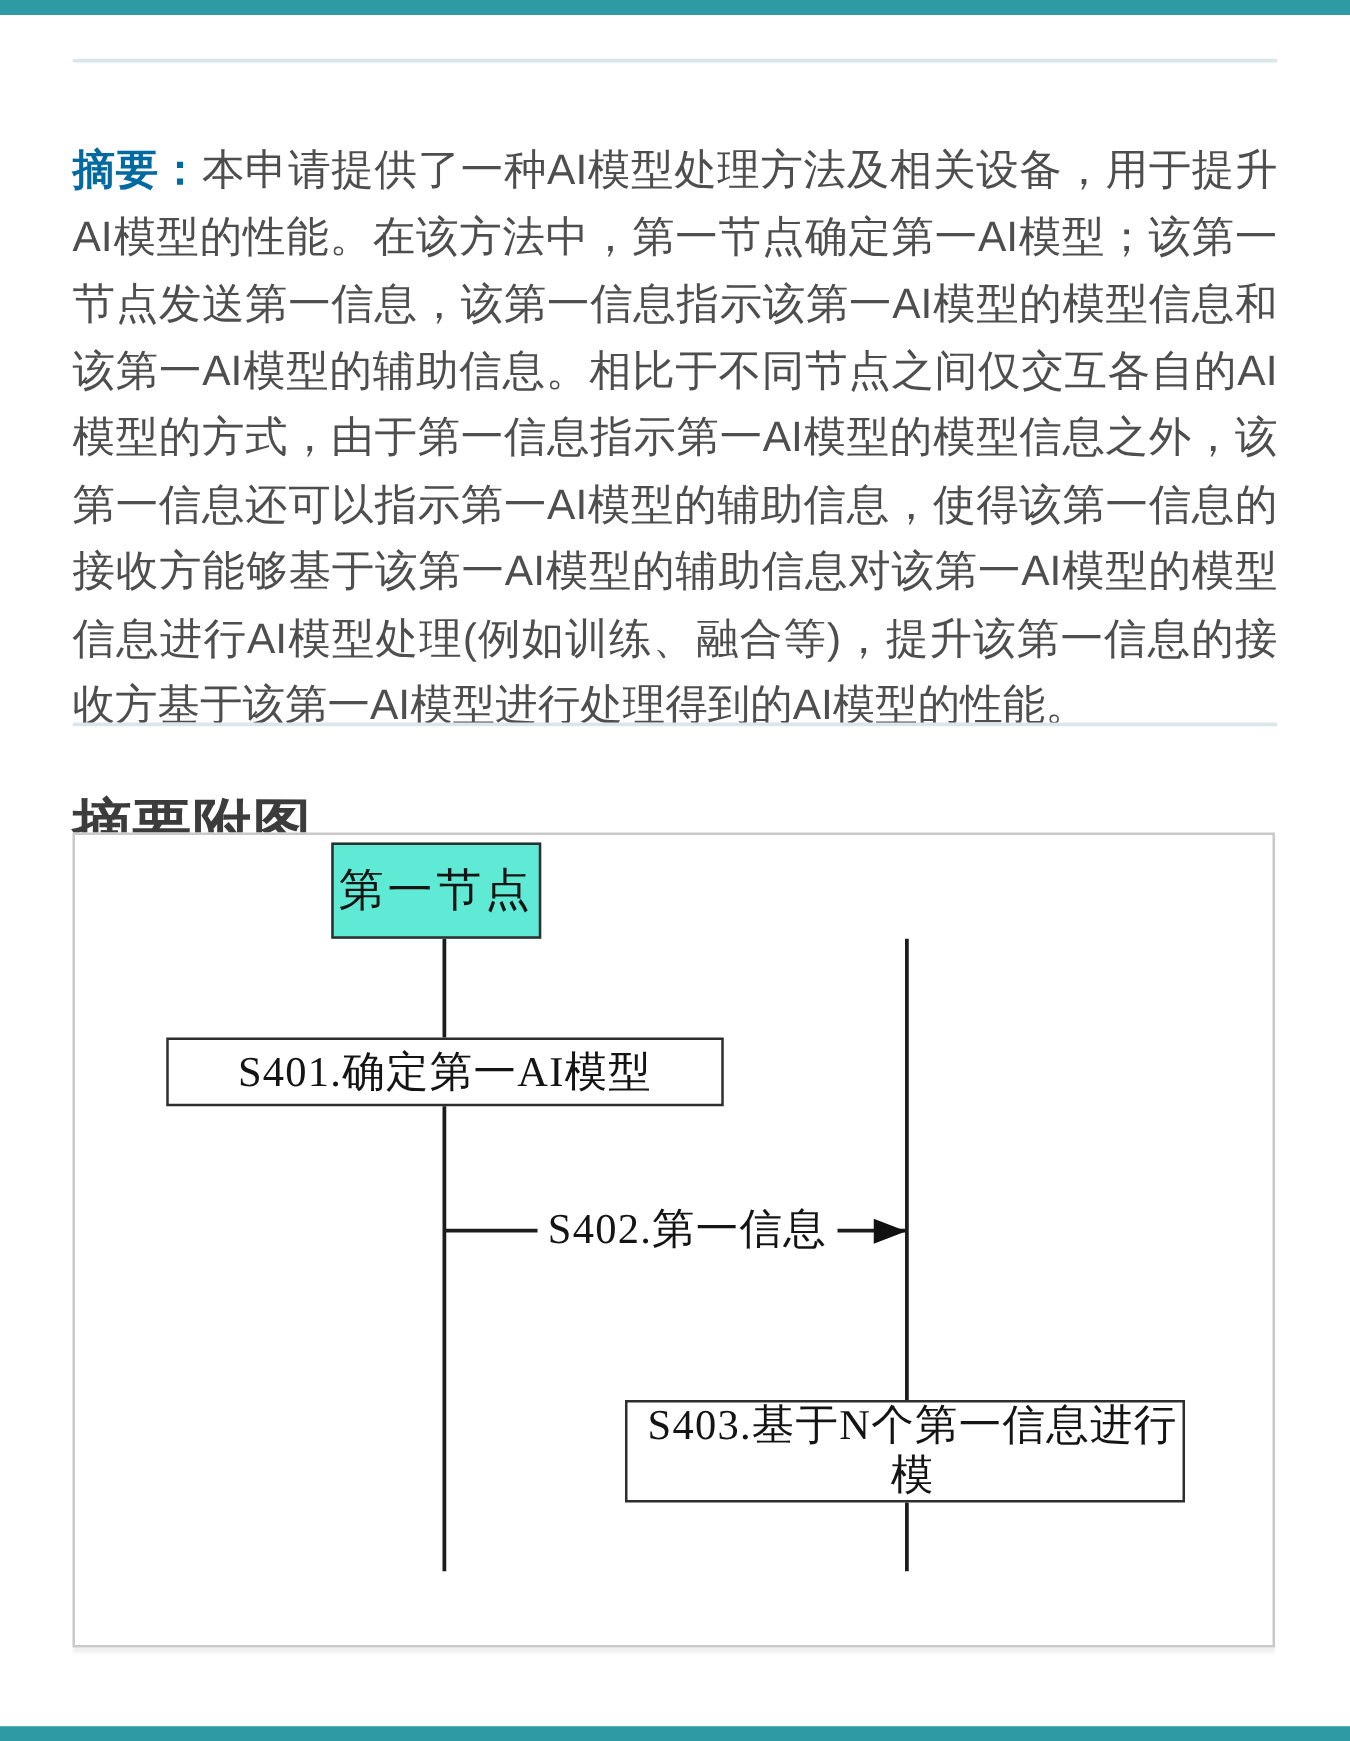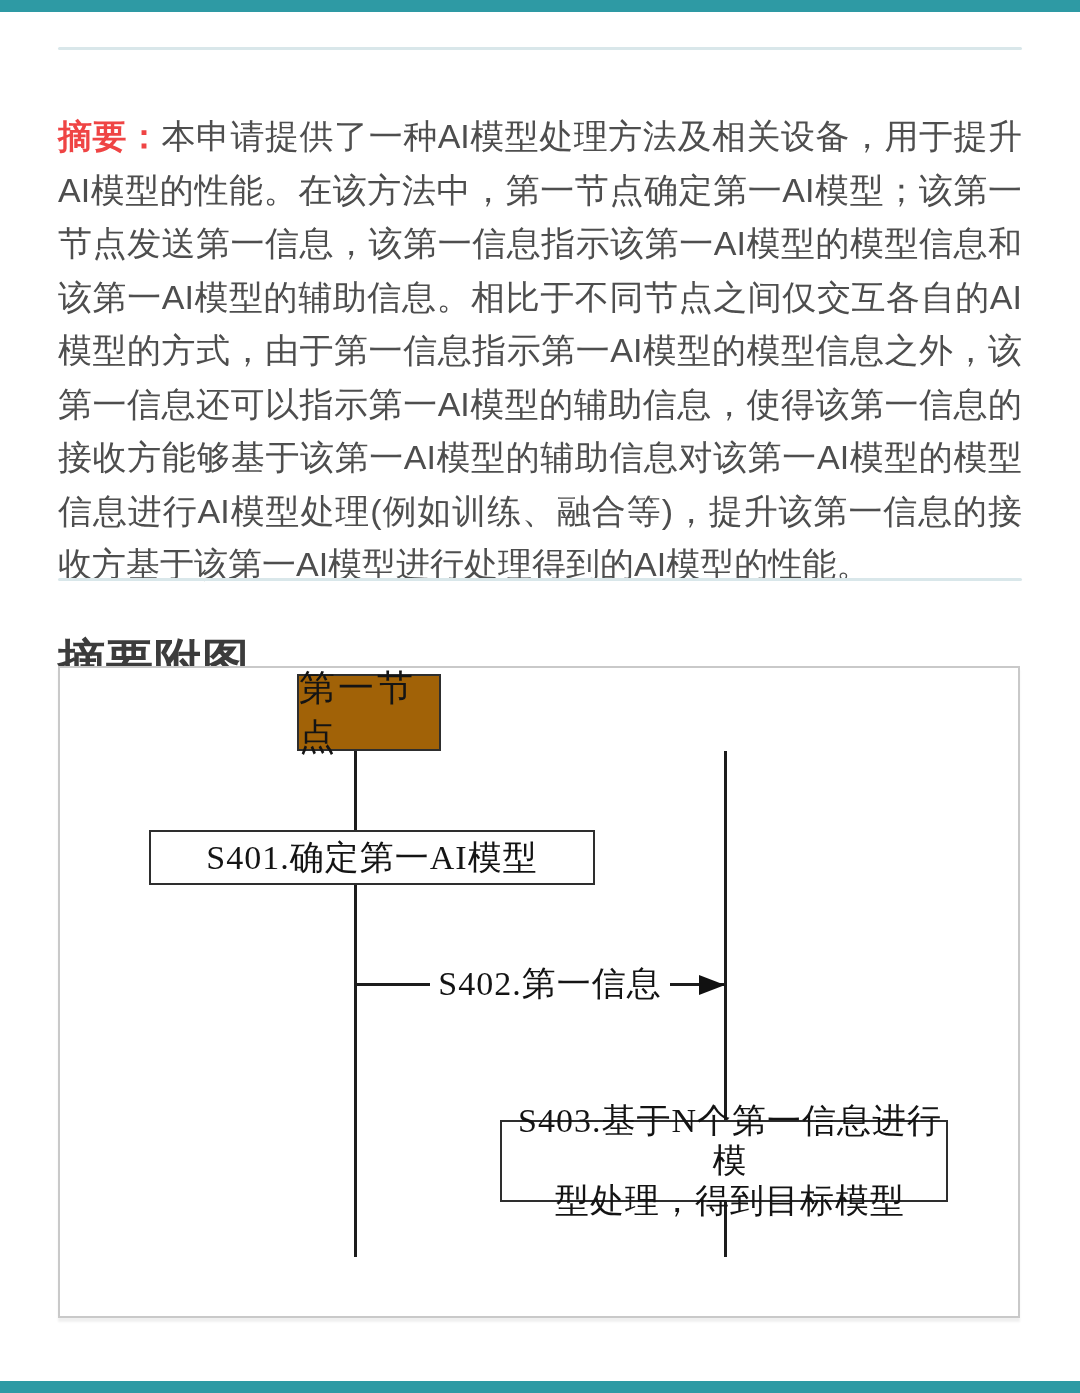--- a/index.html
+++ b/index.html
@@ -25,21 +25,21 @@
   .divider.first { top:47px; }
   .divider.second { top:578px; }
 
   .abstract {
     position:absolute; left:58px; top:76px; width:964px;
     font-size:34px; line-height:53.5px;
     color:#4e4e4e;
     text-align:justify;
     text-justify:inter-ideograph;
   }
-  .abstract .label { font-weight:bold; color:#ef4444; }
+  .abstract .label { font-weight:bold; color:#0369a1; }
 
   .fig-title {
     position:absolute; left:58px; top:591px;
     font-size:47px; font-weight:bold; color:#3c3c3c;
     letter-spacing:1px;
   }
 
   .figure {
     position:absolute; left:58px; top:666px;
     width:962px; height:652px;
@@ -49,44 +49,44 @@
     box-shadow:0 4px 2px rgba(0,0,0,0.06);
   }
   .figure * { box-sizing:border-box; }
 
   .dg-text {
     font-family:"Liberation Serif","DejaVu Serif",serif;
     color:#141414;
   }
 
   .node {
-    position:absolute; top:6px; width:144px; height:77px;
-    border:2px solid #2e2e2e; background:#a16207;
+    position:absolute; top:6px; width:168px; height:77px;
+    border:2px solid #2e2e2e; background:#5eead4;
     display:flex; align-items:center; justify-content:center;
-    font-size:36px; letter-spacing:3px;margin-left:32px;
+    font-size:36px; letter-spacing:3px;
   }
   .node.left  { left:205px; }
   .node.right { left:575px; }
 
   .lifeline {
     position:absolute; top:83px; width:3px; height:506px;
     background:#1c1c1c;
   }
   .lifeline.first  { left:294px; }
   .lifeline.second { left:664px; }
 
   .step-box {
     position:absolute;
     border:2px solid #2e2e2e; background:#fff;
     display:flex; flex-direction:column;
     align-items:center; justify-content:center;
     font-size:34px; letter-spacing:1px;
     text-align:center;
   }
-  .step-s401 { left:73px;  top:162px; width:446px; height:55px;margin-left:16px; }
+  .step-s401 { left:73px;  top:162px; width:446px; height:55px; }
   .step-s403 { left:440px; top:452px; width:448px; height:82px; line-height:40px;padding-left:12px; }
 
   .arrow-line {
     position:absolute; left:295px; top:315px;
     width:370px; height:3px; background:#1c1c1c;
   }
   .arrow-head {
     position:absolute; left:639px; top:307px;
     width:0; height:0;
     border-top:10px solid transparent;
@@ -125,18 +125,17 @@
   <div class="step-box step-s401 dg-text">S401.确定第一AI模型</div>
 
   <div class="arrow-line"></div>
   <div class="arrow-head"></div>
   <div class="arrow-label-row">
     <span class="dg-text">S402.第一信息</span>
   </div>
 
   <div class="step-box step-s403 dg-text">
     <div>S403.基于N个第一信息进行模</div>
-    <div>型处理，得到目标模型</div>
   </div>
 
 </div>
 
 <div class="accent-bar bottom"></div>
 
 </body></html>

